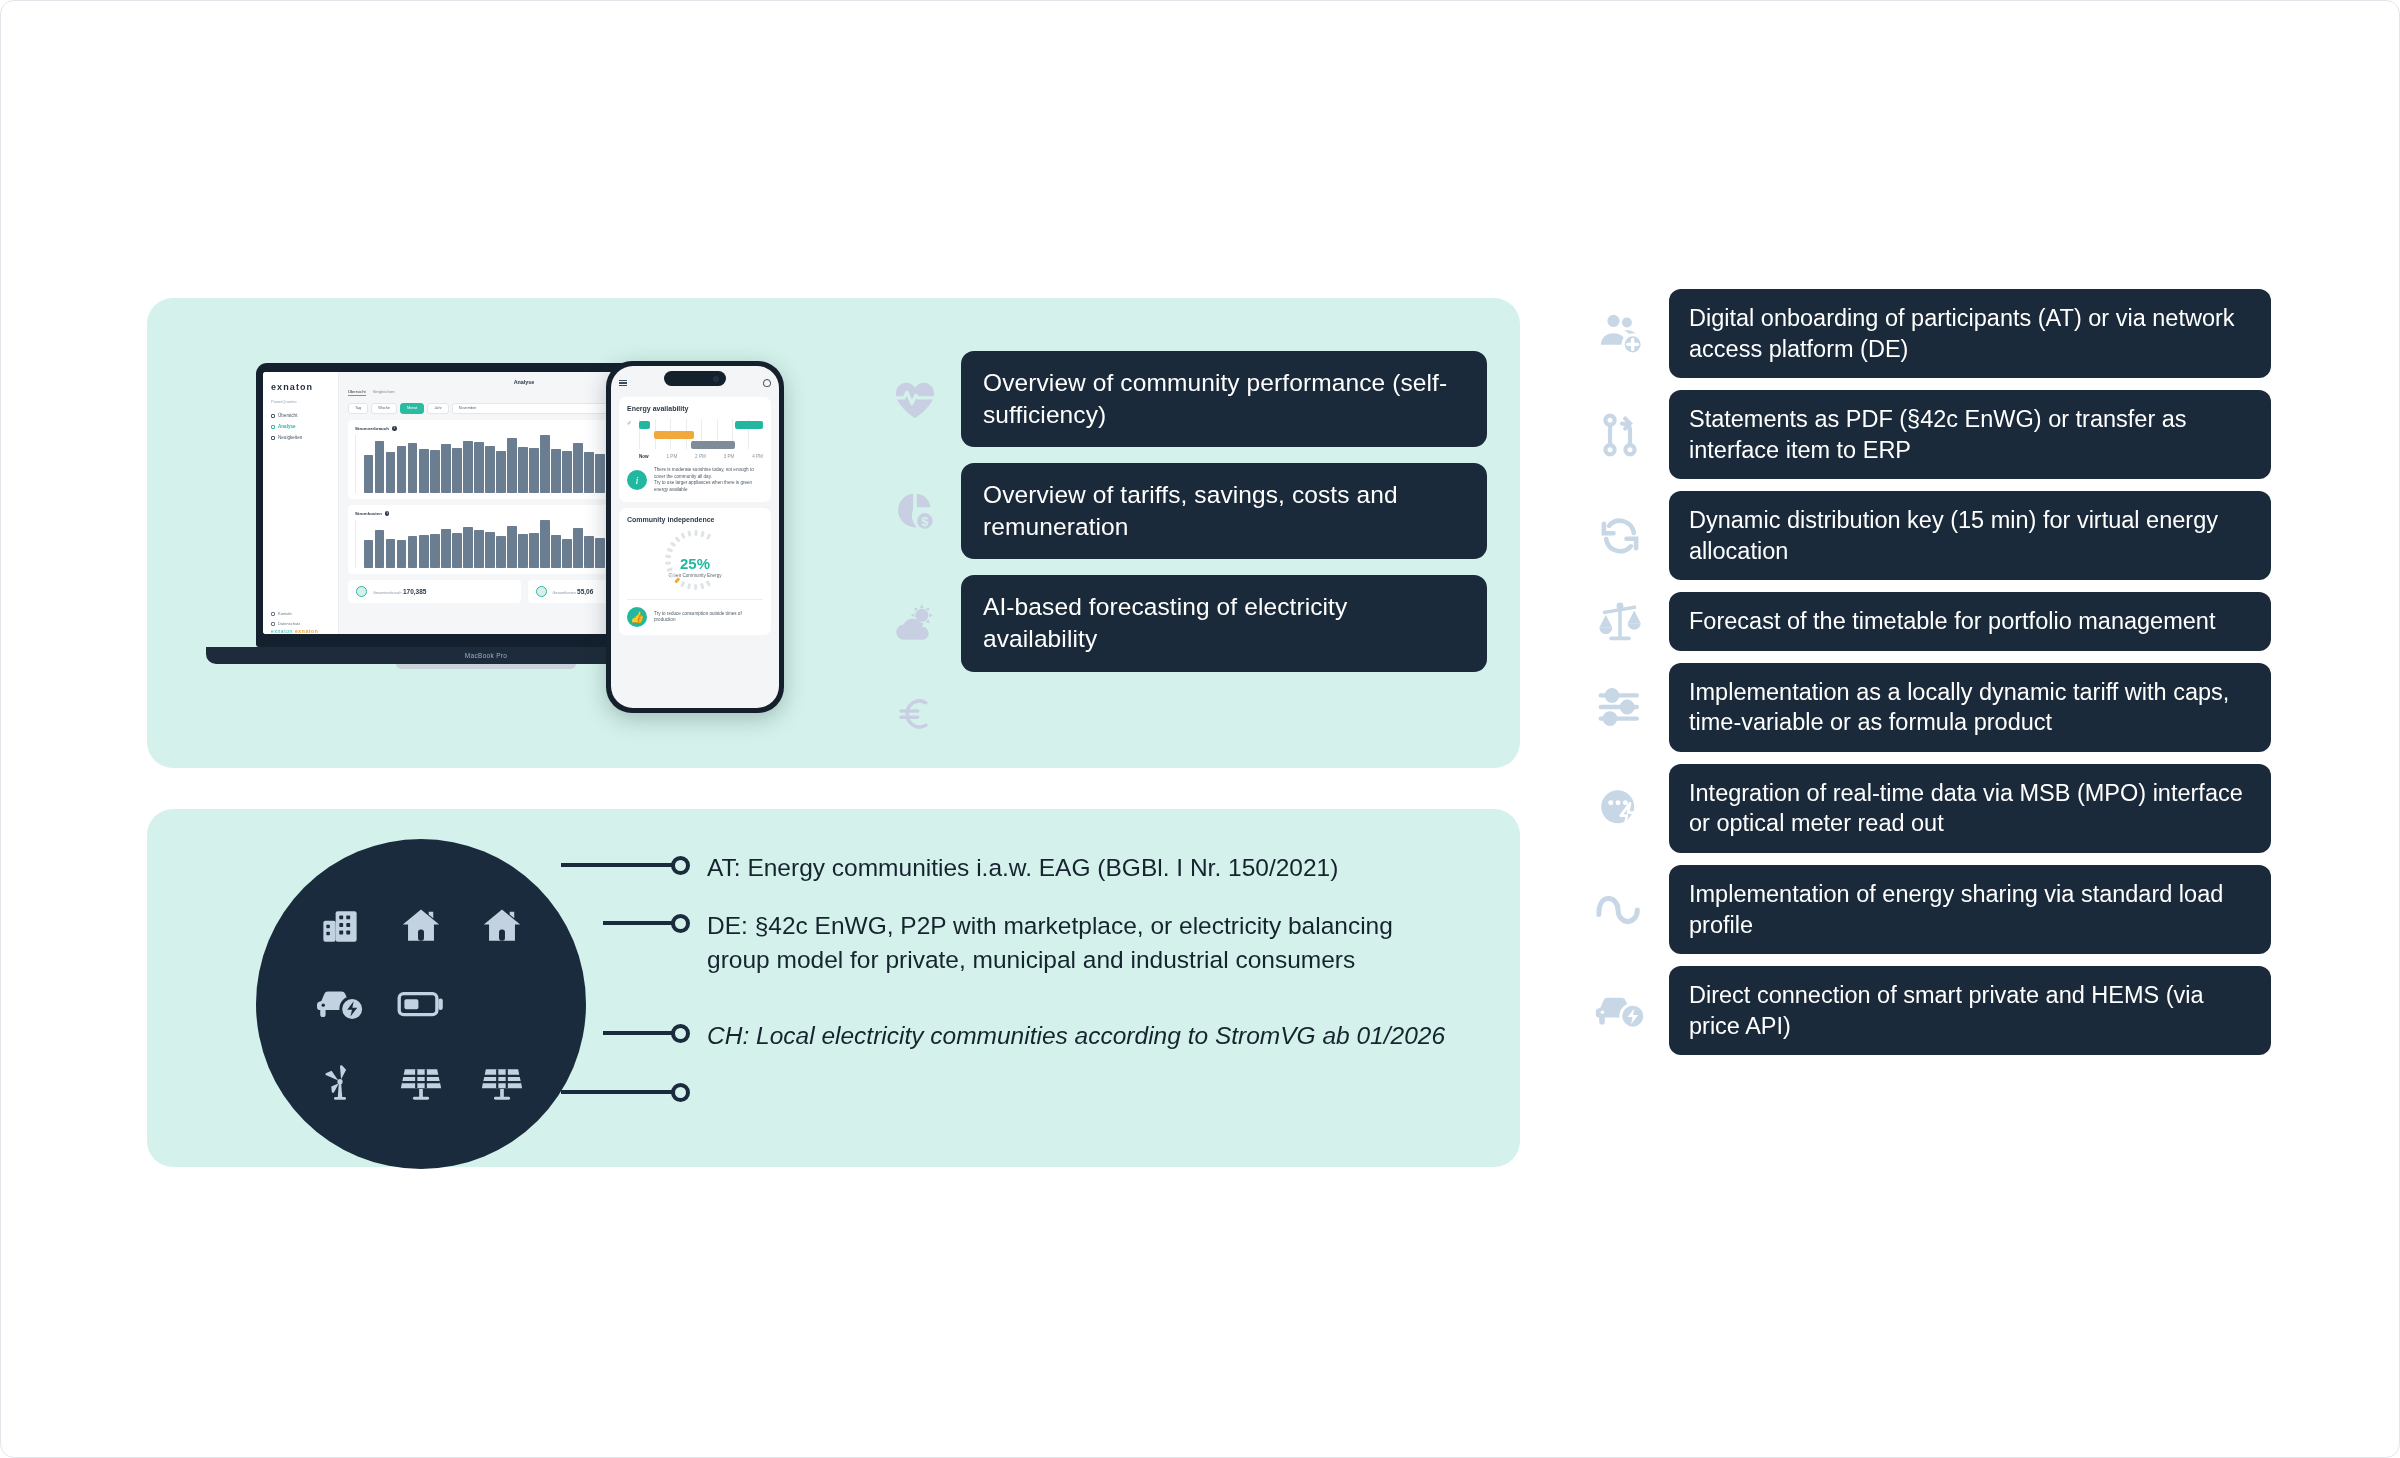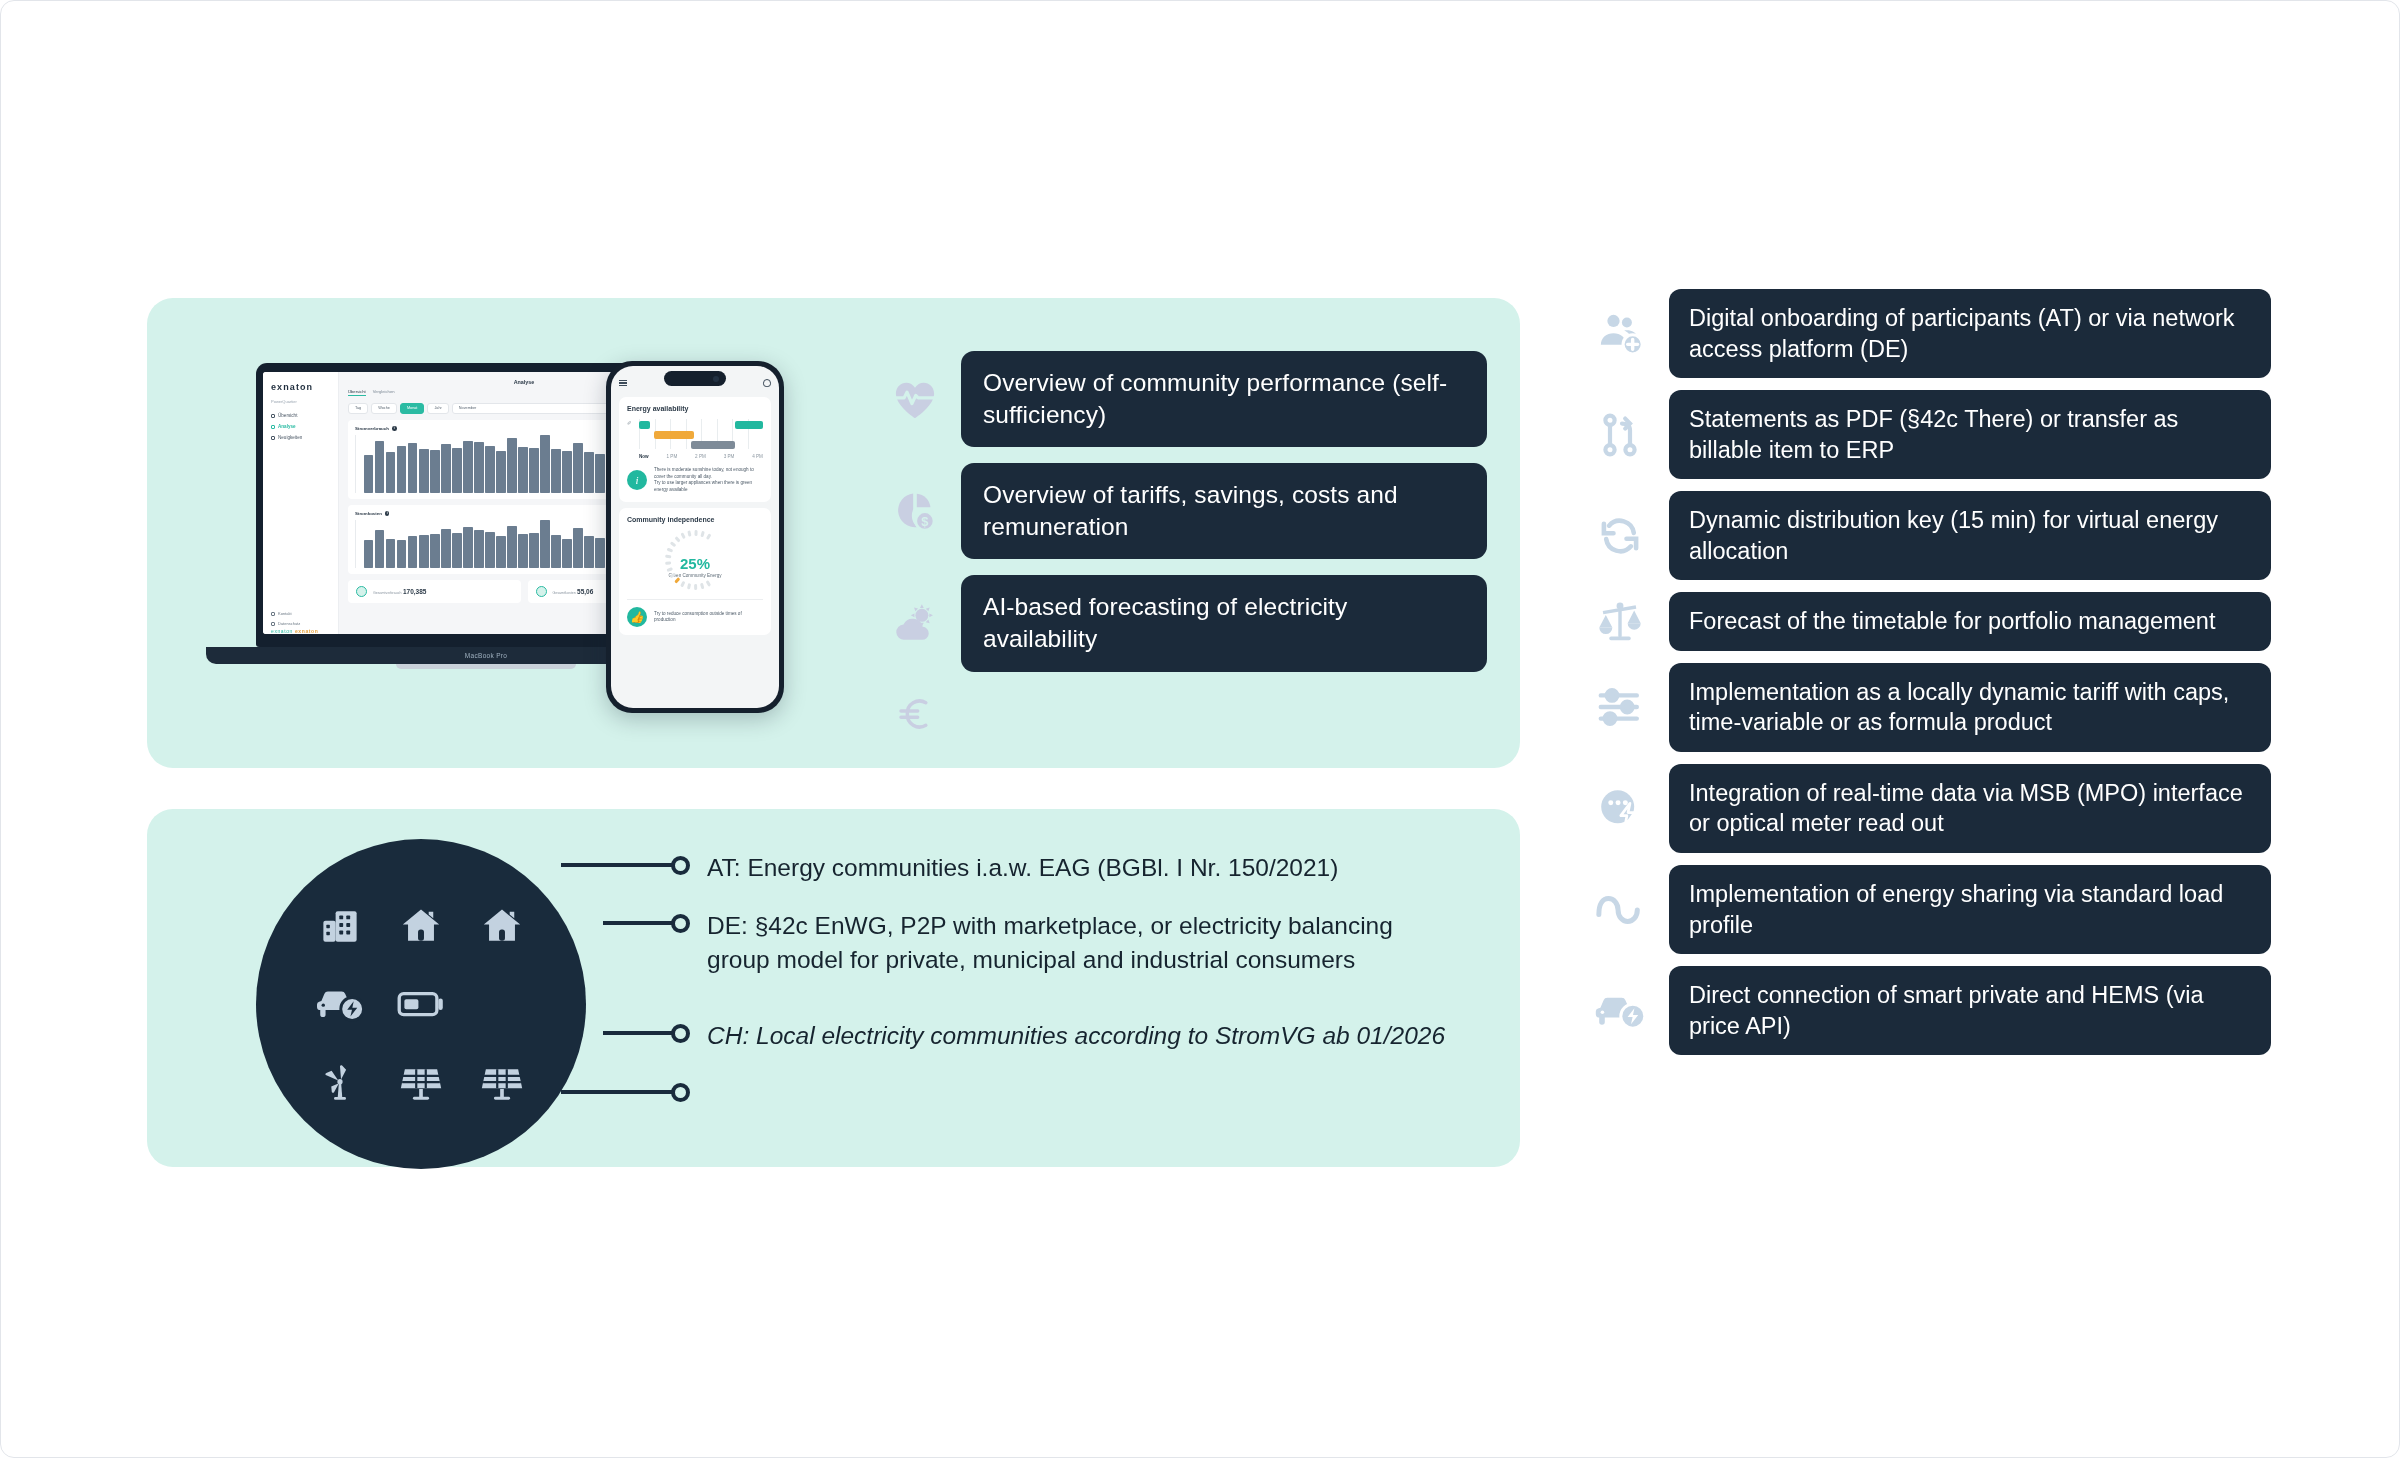--- a/index.html
+++ b/index.html
@@ -570,21 +570,21 @@
       <span class="rc-icon">
         <svg width="40" height="48" viewBox="0 0 20 24" fill="none" stroke="currentColor" stroke-width="2.1" stroke-linecap="round">
           <circle cx="5" cy="4.6" r="2.3"></circle>
             <circle cx="5" cy="19.4" r="2.3"></circle>
             <circle cx="15" cy="19.4" r="2.3"></circle>
           <path d="M5 7v10"></path>
           <path d="M15 17V9.5c0-2.4-2-3.2-4-3.2"></path>
           <path d="M12.6 3.8 15 6.3l-2.4 2.5"></path>
         </svg>
       </span>
-      <div class="rc-card">Statements as PDF (§42c There) or transfer as billable item to ERP</div>
+      <div class="rc-card">Statements as PDF (§42c EnWG) or transfer as interface item to ERP</div>
     </div>
 
     <div class="rc-row">
       <span class="rc-icon">
         <svg width="46" height="46" viewBox="0 0 24 24" fill="none" stroke="currentColor" stroke-width="2.4" stroke-linecap="round">
           <path d="M19.2 10.4A7.4 7.4 0 0 0 6.3 6.6"></path>
           <path d="M4.8 13.6a7.4 7.4 0 0 0 12.9 3.8"></path>
           <path d="M3.6 5.6v5h5M20.4 18.4v-5h-5"></path>
         </svg>
       </span>

